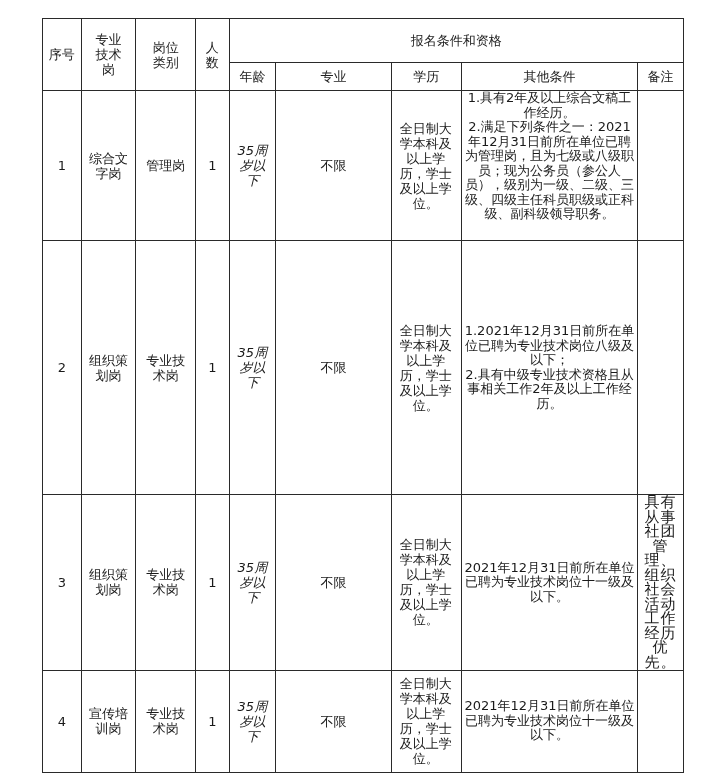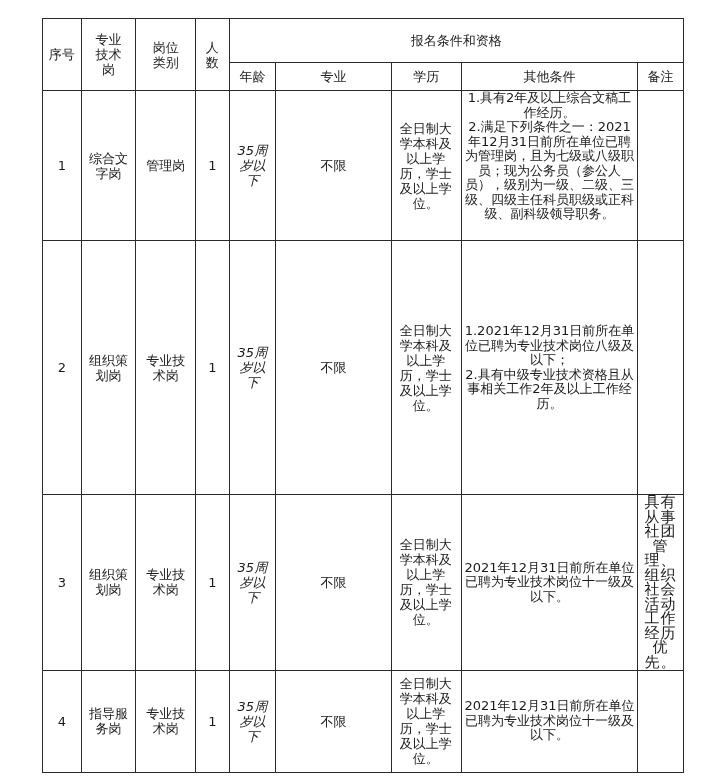--- a/index.html
+++ b/index.html
@@ -139,21 +139,21 @@
       <td class="age-cell"><span class="vtext">35周岁以下</span></td>
       <td>不限</td>
       <td class="edu-cell"><span class="vtext">全日制大学本科及以上学历，学士及以上学位。</span></td>
       <td class="other-cell">
           <span class="otext">2021年12月31日前所在单位已聘为专业技术岗位十一级及以下。</span>
         </td>
       <td class="note-cell"><span class="vtext">具有从事社团管理、组织社会活动工作经历优先。</span></td>
     </tr>
     <tr class="r4">
       <td>4</td>
-      <td class="name-cell"><span class="vtext">指导服务岗</span></td>
+      <td class="name-cell"><span class="vtext">宣传培训岗</span></td>
       <td class="type-cell"><span class="vtext">专业技术岗</span></td>
       <td>1</td>
       <td class="age-cell"><span class="vtext">35周岁以下</span></td>
       <td>不限</td>
       <td class="edu-cell"><span class="vtext">全日制大学本科及以上学历，学士及以上学位。</span></td>
       <td class="other-cell">
           <span class="otext">2021年12月31日前所在单位已聘为专业技术岗位十一级及以下。</span>
         </td>
       <td class="note-cell"><span class="vtext"></span></td>
     </tr>

